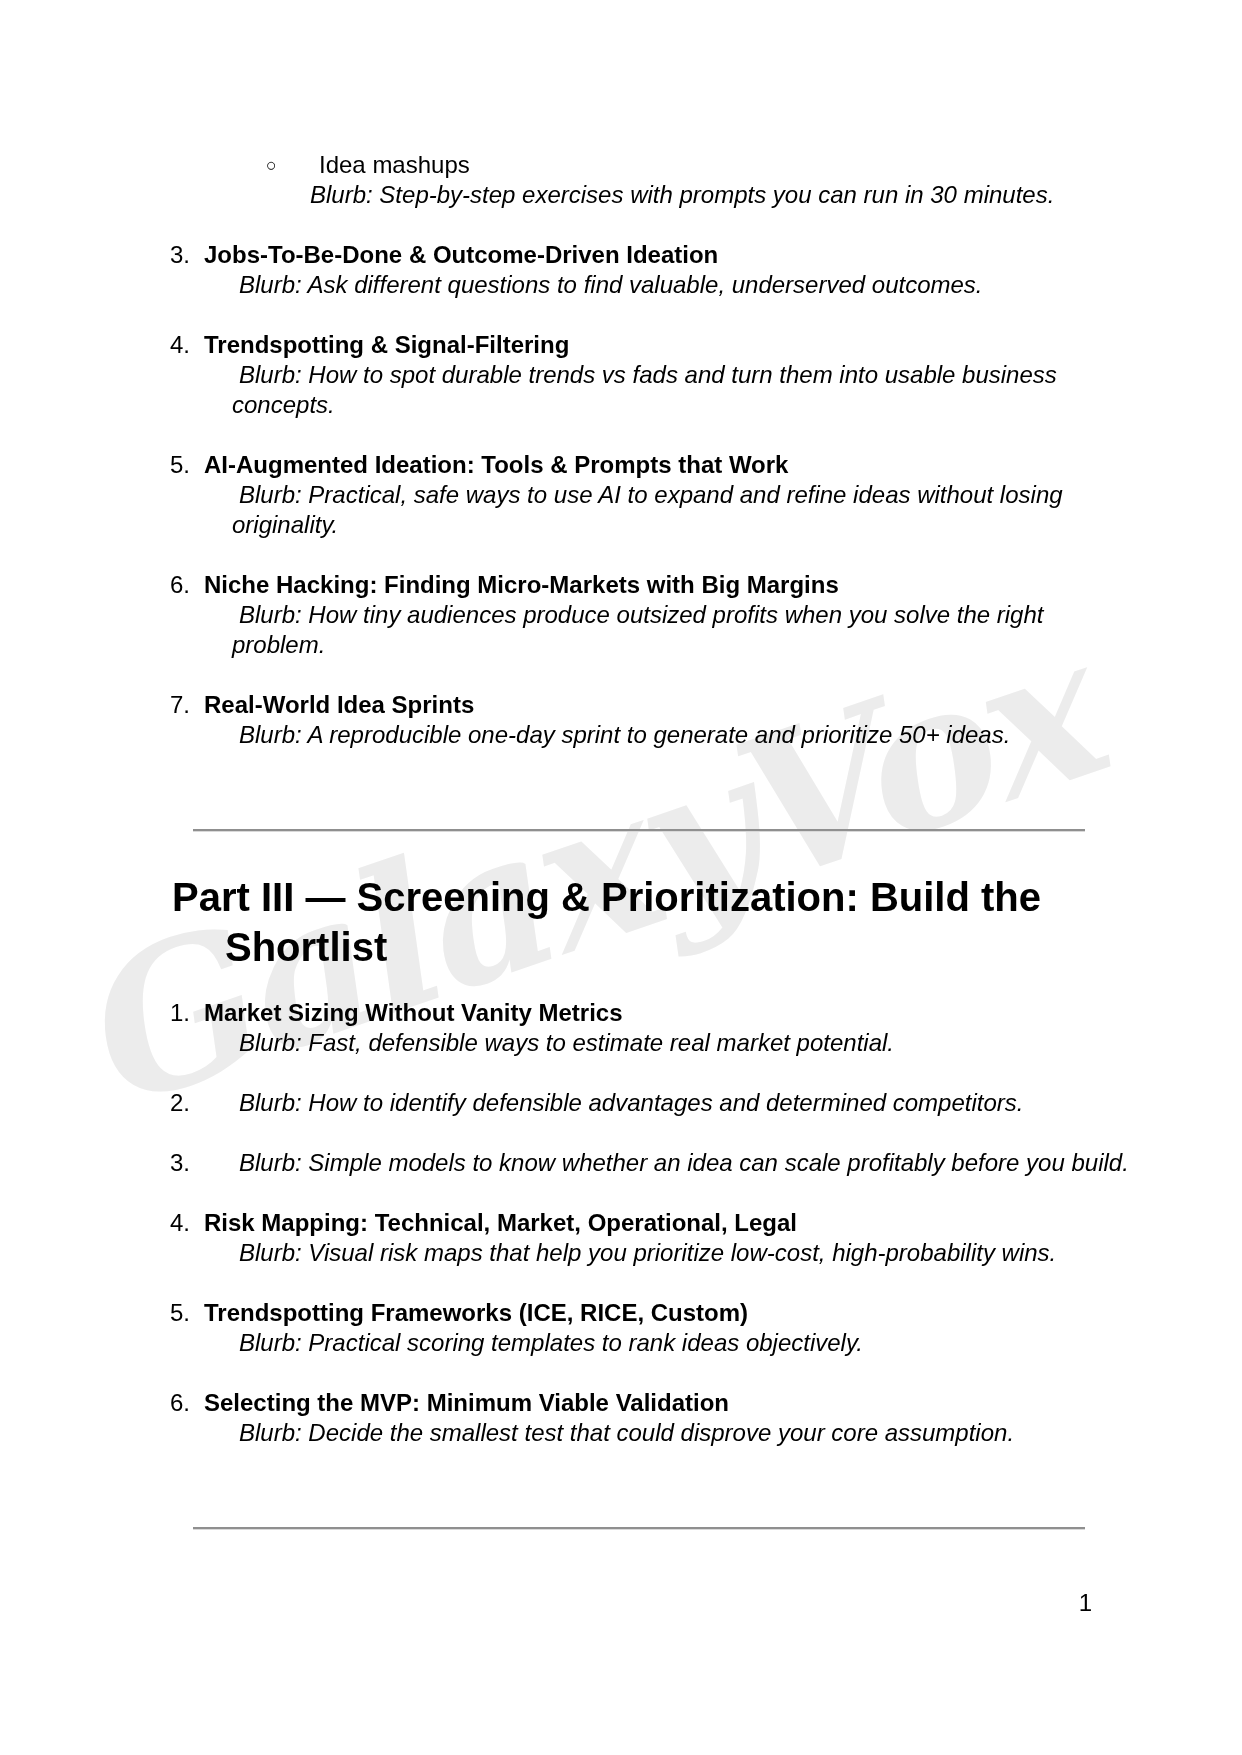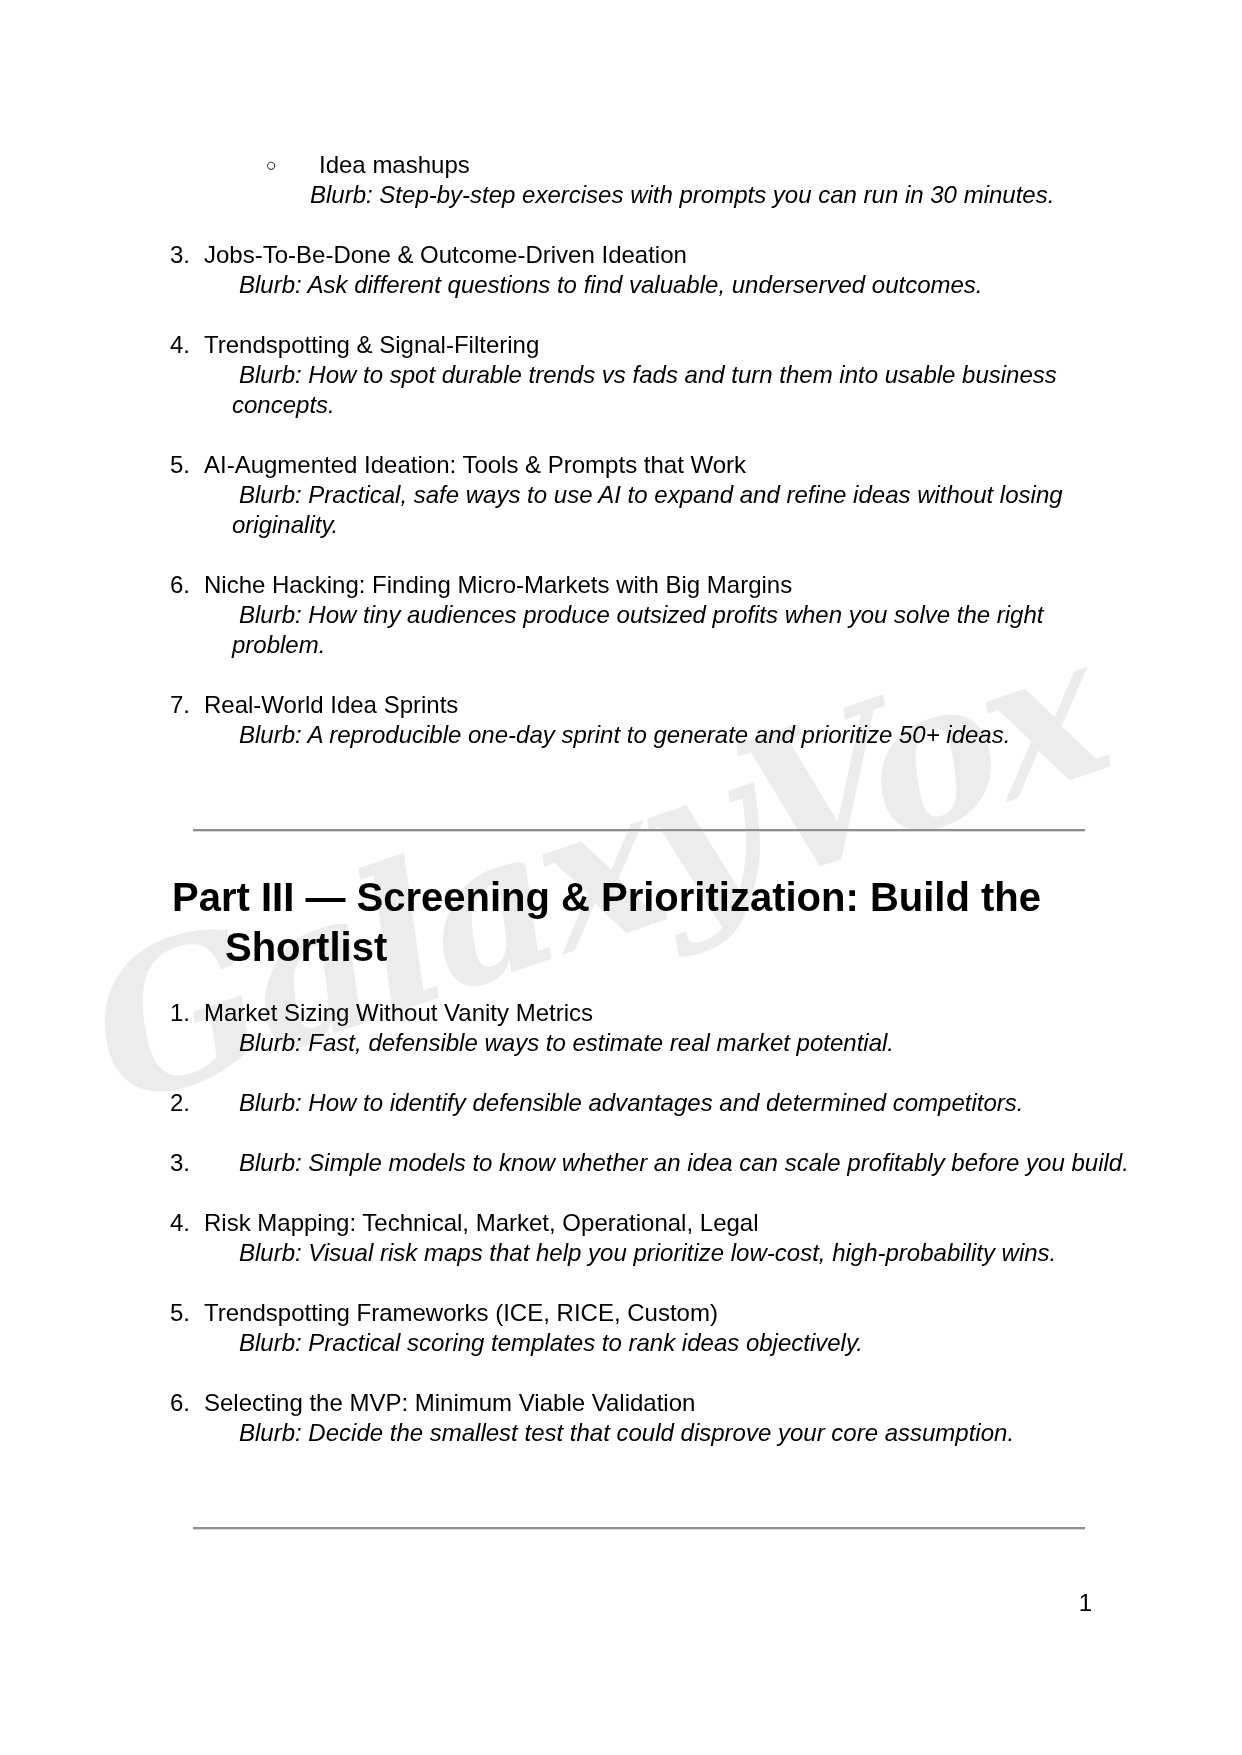--- a/index.html
+++ b/index.html
@@ -57,21 +57,21 @@
   .sub-item .blurb {
     margin-left: 37px;
     font-style: italic;
     text-indent: 7px;
     white-space: nowrap;
   }
 
   
   .item { position: relative; padding-left: 34px; margin-bottom: 30px; }
   .item .num { position: absolute; left: 0; top: 0; }
-  .item .title { font-weight: normal; white-space: nowrap; }
+  .item .title { font-weight: bold; white-space: nowrap; }
   .blurb { font-style: italic; }
   .blurb .line { display: block; white-space: nowrap; margin-left: 28px; }
   .blurb .line.first { text-indent: 7px; }
 
   .rule {
     height: 3px;
     width: 892px;
     margin-left: 23px;
     border: none;
     border-top: 2px solid #8f8f8f;

